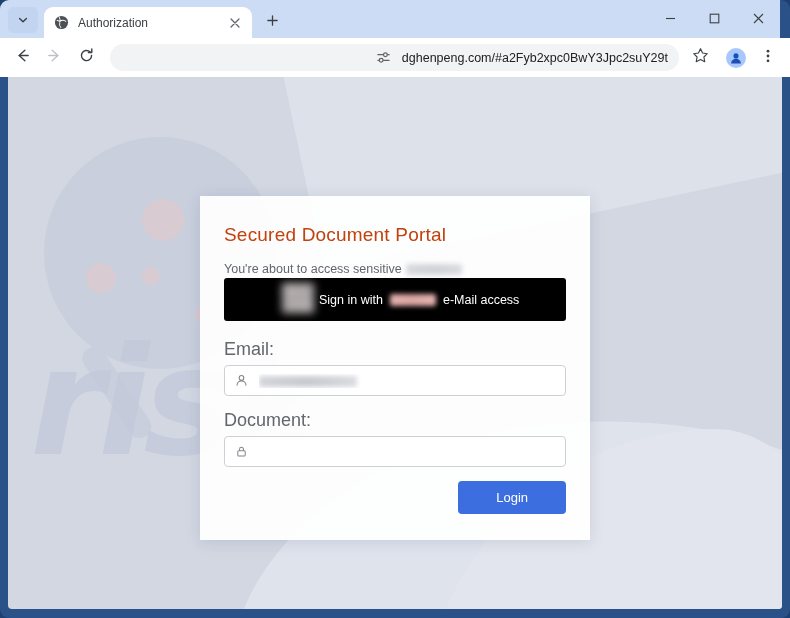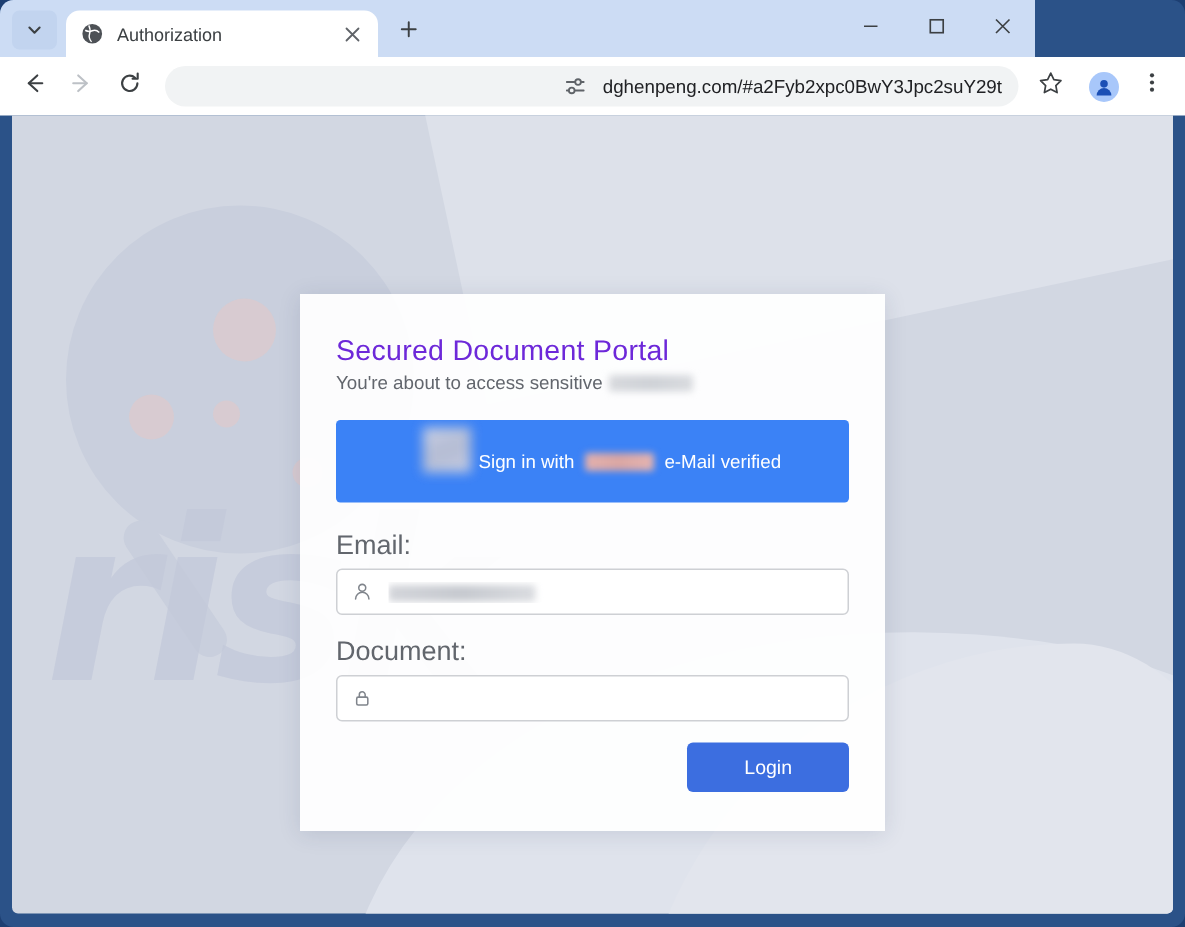--- a/index.html
+++ b/index.html
@@ -19,21 +19,21 @@
     width: 790px; height: 618px;
     background: #2b5288;
     border-radius: 9px;
     overflow: hidden;
   }
 
   
   #tab-strip {
     position: absolute;
     left: 0; top: 0;
-    width: 690px; height: 38px;
+    width: 780px; height: 38px;
     background: #ccdcf4;
     display: flex;
     align-items: flex-end;
   }
   #tab-search-button {
     width: 30px; height: 26px;
     margin-left: 8px; margin-bottom: 5px;
     border-radius: 5px;
     background: #c2d4ef;
     display: flex; align-items: center; justify-content: center;
@@ -243,45 +243,45 @@
     left: 192px; top: 119px;
     width: 390px;
     background: rgba(255,255,255,0.94);
     box-shadow: 0 2px 14px rgba(40,55,90,0.13);
     padding: 28px 24px 26px 24px;
   }
 
   #card-title {
     font-size: 19px;
     font-weight: 400;
-    color: #6d28d9;
+    color: #c2410c;
     letter-spacing: .2px;
+    margin-bottom: 14px;
   }
   #card-description {
     font-size: 12.5px;
     color: #62666d;
     line-height: 18px;
-    margin-bottom: 16px;
   }
   .redacted {
     display: inline-block;
     vertical-align: middle;
     background: linear-gradient(90deg,#d7d9dd,#cfd2d7,#d9dbdf);
     border-radius: 2px;
     filter: blur(2.4px);
     color: transparent;
     user-select: none;
   }
   #redacted-brand-desc { width: 56px; height: 11px; margin: 0 1px; }
 
   
   #sso-button {
     position: relative;
-    height: 55px;
-    background: #3b82f6;
+    height: 43px;
+    background: #000000;
     border-radius: 3px;
     display: flex;
     align-items: center;
     cursor: pointer;
     overflow: hidden;
     margin-bottom: 18px;
   }
   #sso-logo-blur {
     position: absolute;
     left: 58px; top: 5px;
@@ -512,21 +512,21 @@
         <span>You're about to access sensitive</span>
         <span class="redacted" id="redacted-brand-desc"></span>
         <br>
       </div>
 
       <div id="sso-button">
         <div id="sso-logo-blur"></div>
         <div id="sso-label">
           <span>Sign in with</span>
           <span class="redacted" id="redacted-brand-btn"></span>
-          <span>e-Mail verified</span>
+          <span>e-Mail access</span>
         </div>
       </div>
 
       <div class="field-label">Email:</div>
       <div class="field-wrap">
         <span class="field-icon">
           <svg width="13" height="13" viewBox="0 0 14 14">
             <circle cx="7" cy="4.2" r="2.5" fill="none" stroke="#80858c" stroke-width="1.1"></circle>
             <path d="M2.2 12.2 a4.8 4.8 0 0 1 9.6 0" fill="none" stroke="#80858c" stroke-width="1.1" stroke-linecap="round"></path>
           </svg>

